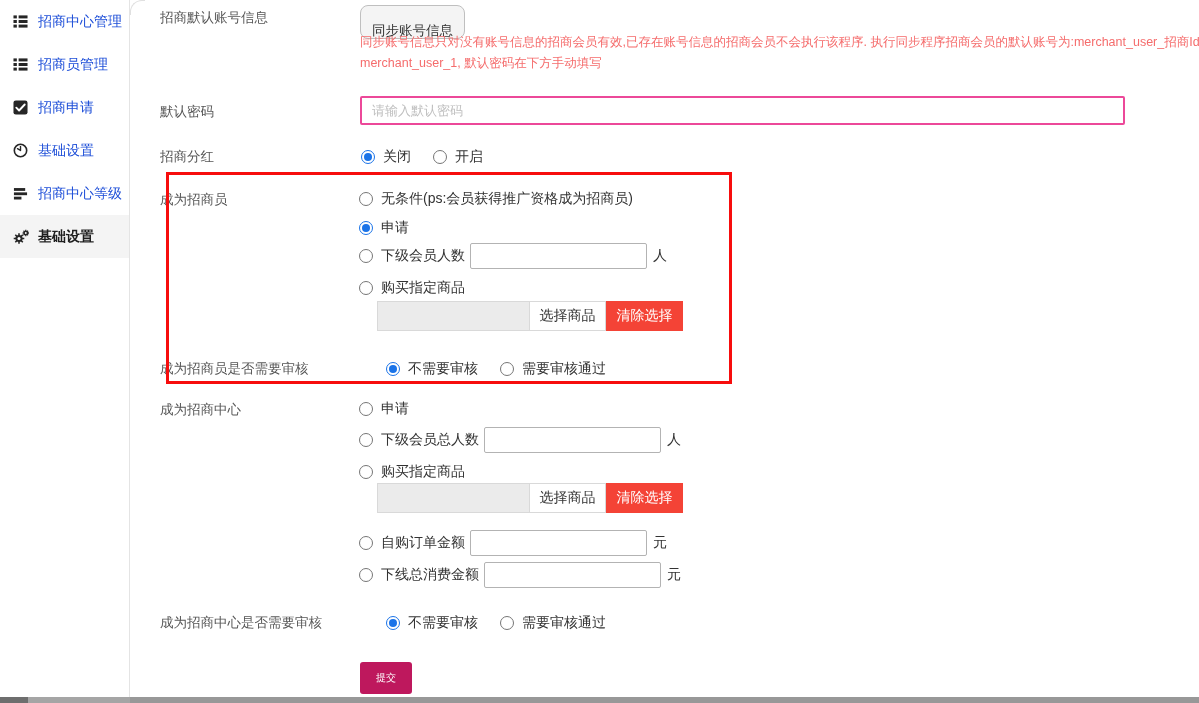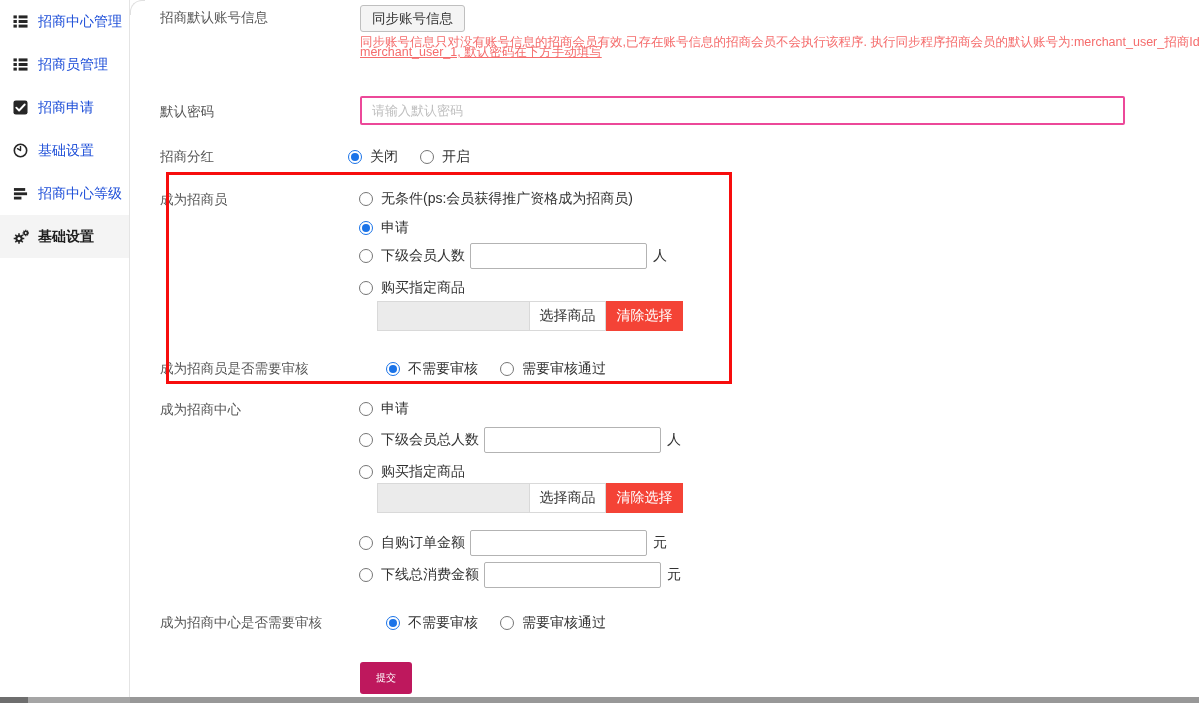--- a/index.html
+++ b/index.html
@@ -25,22 +25,22 @@
   .optgroup .opt{position:static;height:16px;}
   .radio{width:14px;height:14px;border-radius:50%;border:1px solid #767676;margin-right:8px;
          box-sizing:border-box;background:#fff;position:relative;flex:none;cursor:pointer;}
   .radio.on{border-color:#1a73e8;}
   .radio.on::after{content:"";position:absolute;left:2px;top:2px;right:2px;bottom:2px;
                    border-radius:50%;background:#1a73e8;}
   .num{width:177px;height:26px;box-sizing:border-box;border:1px solid #b3b3b3;border-radius:2px;
        margin:0 6px 0 5px;padding:0 6px;font-size:13px;background:#fff;}
   .unit{font-size:14px;color:#333;}
 
-  .sync-btn{position:absolute;left:360px;top:5px;height:27px;padding:4px 11px;background:#f4f4f4;
-            border:1px solid #bfbfbf;border-radius:3px;font-size:13.5px;color:#333;cursor:pointer;}
+  .sync-btn{position:absolute;left:360px;top:5px;height:27px;padding:16px 11px;background:#f4f4f4;
+            border:1px solid #bfbfbf;border-radius:8px;font-size:13.5px;color:#333;cursor:pointer;}
   .warn{position:absolute;left:360px;font-size:12.5px;color:#f56c6c;white-space:nowrap;}
 
   .pwd-input{position:absolute;left:360px;top:96px;width:765px;height:29px;box-sizing:border-box;
              border:2px solid #ec4899;border-radius:2px;padding:0 10px;font-size:13px;color:#333;}
   .pwd-input::placeholder{color:#bfbfbf;}
 
   .picker{position:absolute;left:377px;display:flex;height:30px;}
   .pinput{width:153px;height:30px;box-sizing:border-box;background:#ebebeb;
           border:1px solid #d9d9d9;padding:0 6px;font-size:13px;}
   .choose-btn{width:77px;height:30px;background:#fff;border:1px solid #d9d9d9;margin-left:-1px;
@@ -138,27 +138,27 @@
         </svg>
       </span>
       <span>基础设置</span>
     </div>
   </div>
   <div class="corner-arc"></div>
 
   <div class="flabel" style="top:10px;">招商默认账号信息</div>
   <button class="sync-btn">同步账号信息</button>
   <div class="warn" style="top:34px;">同步账号信息只对没有账号信息的招商会员有效,已存在账号信息的招商会员不会执行该程序. 执行同步程序招商会员的默认账号为:merchant_user_招商Id, 例如</div>
-  <div class="warn" style="top:44px;text-decoration:underline;">merchant_user_1, 默认密码在下方手动填写</div>
+  <div class="warn" style="top:55px;">merchant_user_1, 默认密码在下方手动填写</div>
 
   <div class="flabel" style="top:104px;">默认密码</div>
   <input class="pwd-input" placeholder="请输入默认密码" style="">
 
   <div class="flabel" style="top:149px;">招商分红</div>
-  <div class="optgroup" style="left:348px;top:149px;">
+  <div class="optgroup" style="left:361px;top:149px;">
     <div class="opt">
       <span class="radio on"></span>
       <span>关闭</span>
     </div>
     <div class="opt">
       <span class="radio"></span>
       <span>开启</span>
     </div>
   </div>
 

